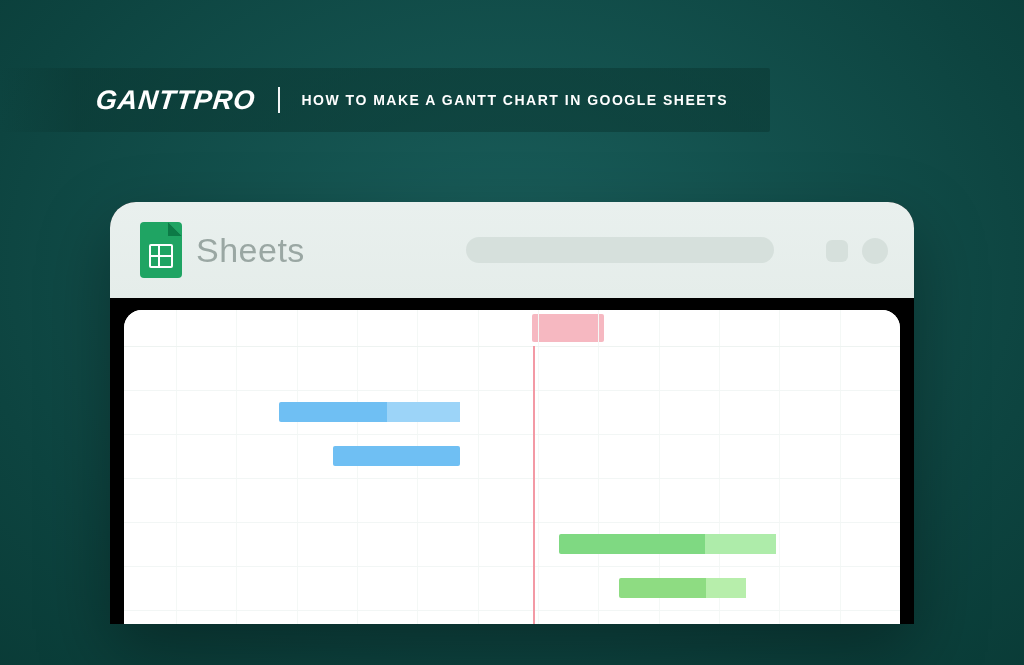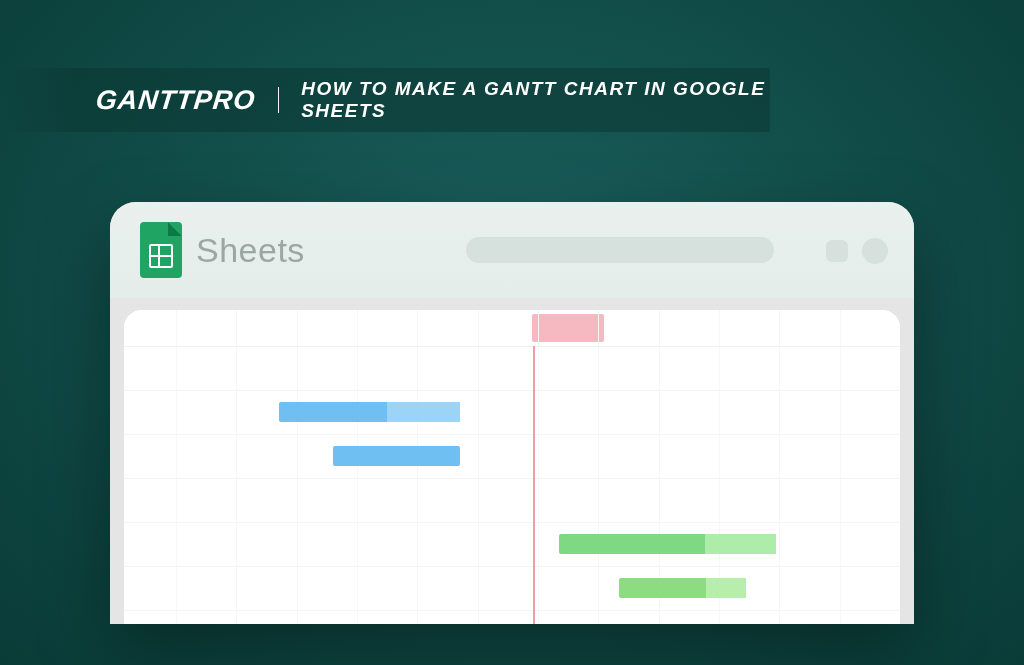--- a/index.html
+++ b/index.html
@@ -36,35 +36,34 @@
   }
   .vsep {
     width: 2px;
     height: 26px;
     background: #ffffff;
     margin: 0 22px;
     opacity: 0.95;
   }
   .title {
     color: #ffffff;
-    font-size: 19px;
+    font-size: 14px;
     font-weight: 700;
     letter-spacing: 1.5px;
-    font-style: italic;
   }
 
   
   .window {
     position: absolute;
     top: 202px;
     left: 110px;
     width: 804px;
     height: 422px;
     border-radius: 26px 26px 0 0;
-    background: #e5e5e5;
+    background: #000000;
     box-shadow: 0 28px 70px rgba(0,0,0,0.35);
     overflow: hidden;
   }
   .window-top {
     height: 96px;
     width: 100%;
     background: linear-gradient(180deg, #e9f0ee 0%, #e5edea 100%);
     display: flex;
     align-items: center;
     padding: 0 30px;

